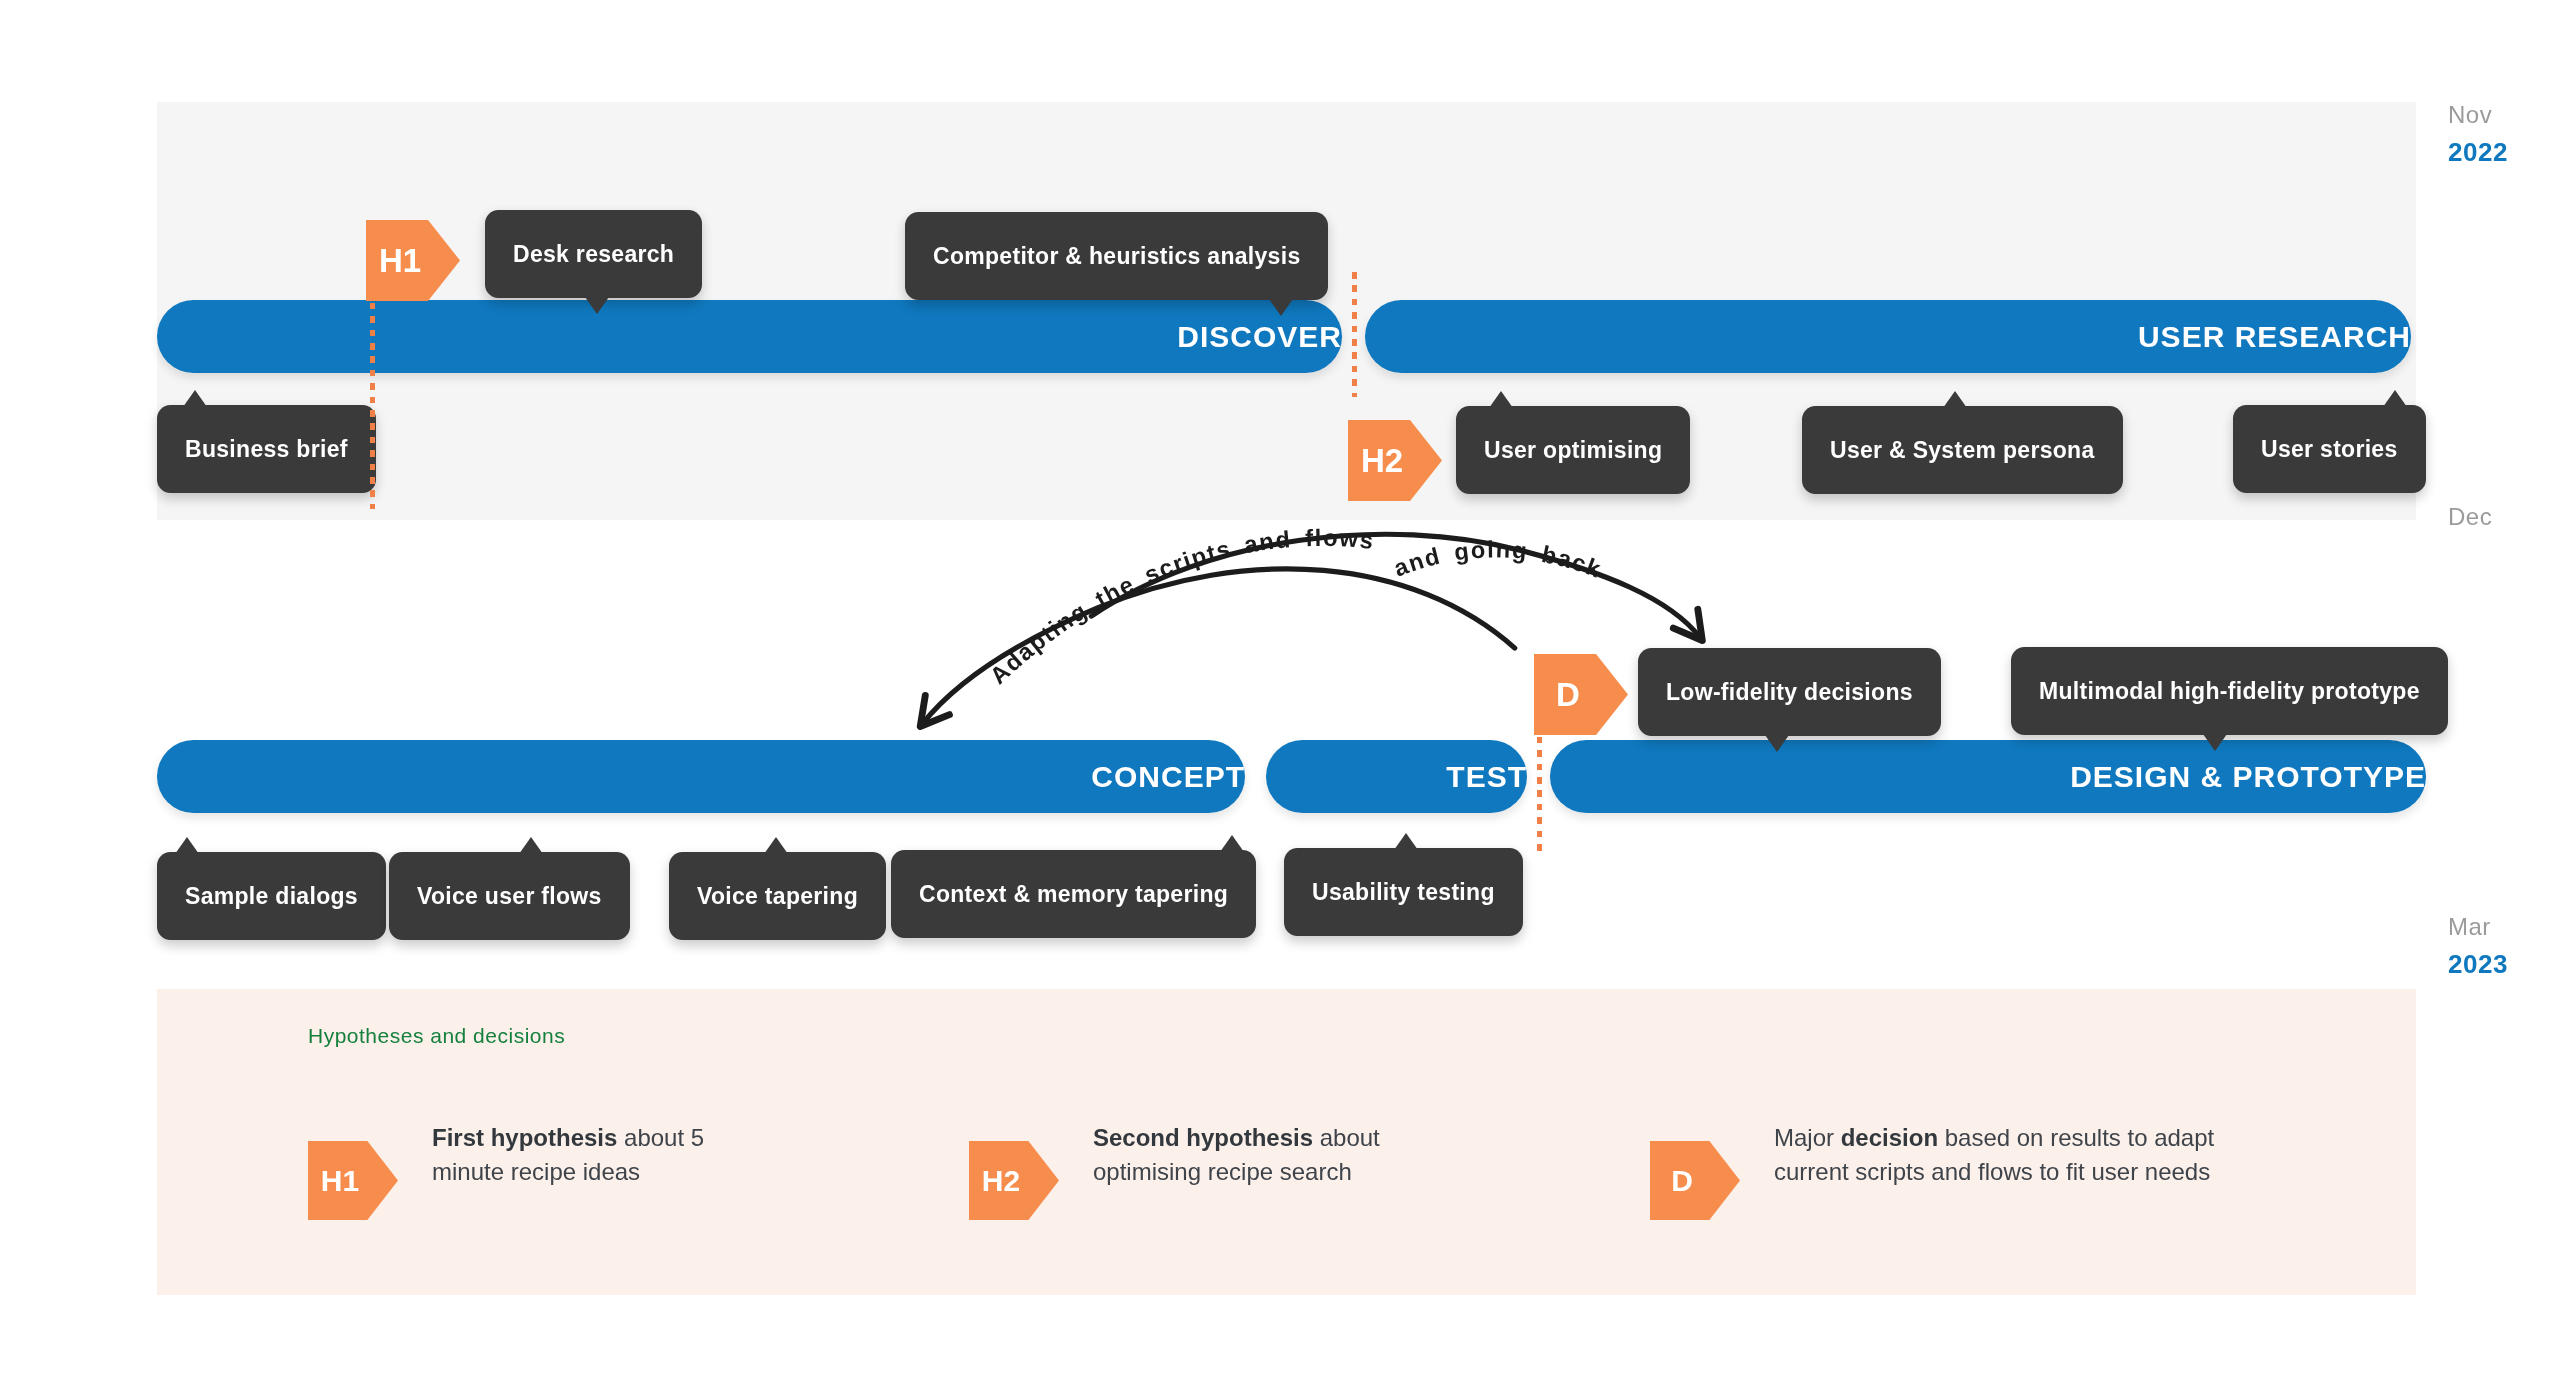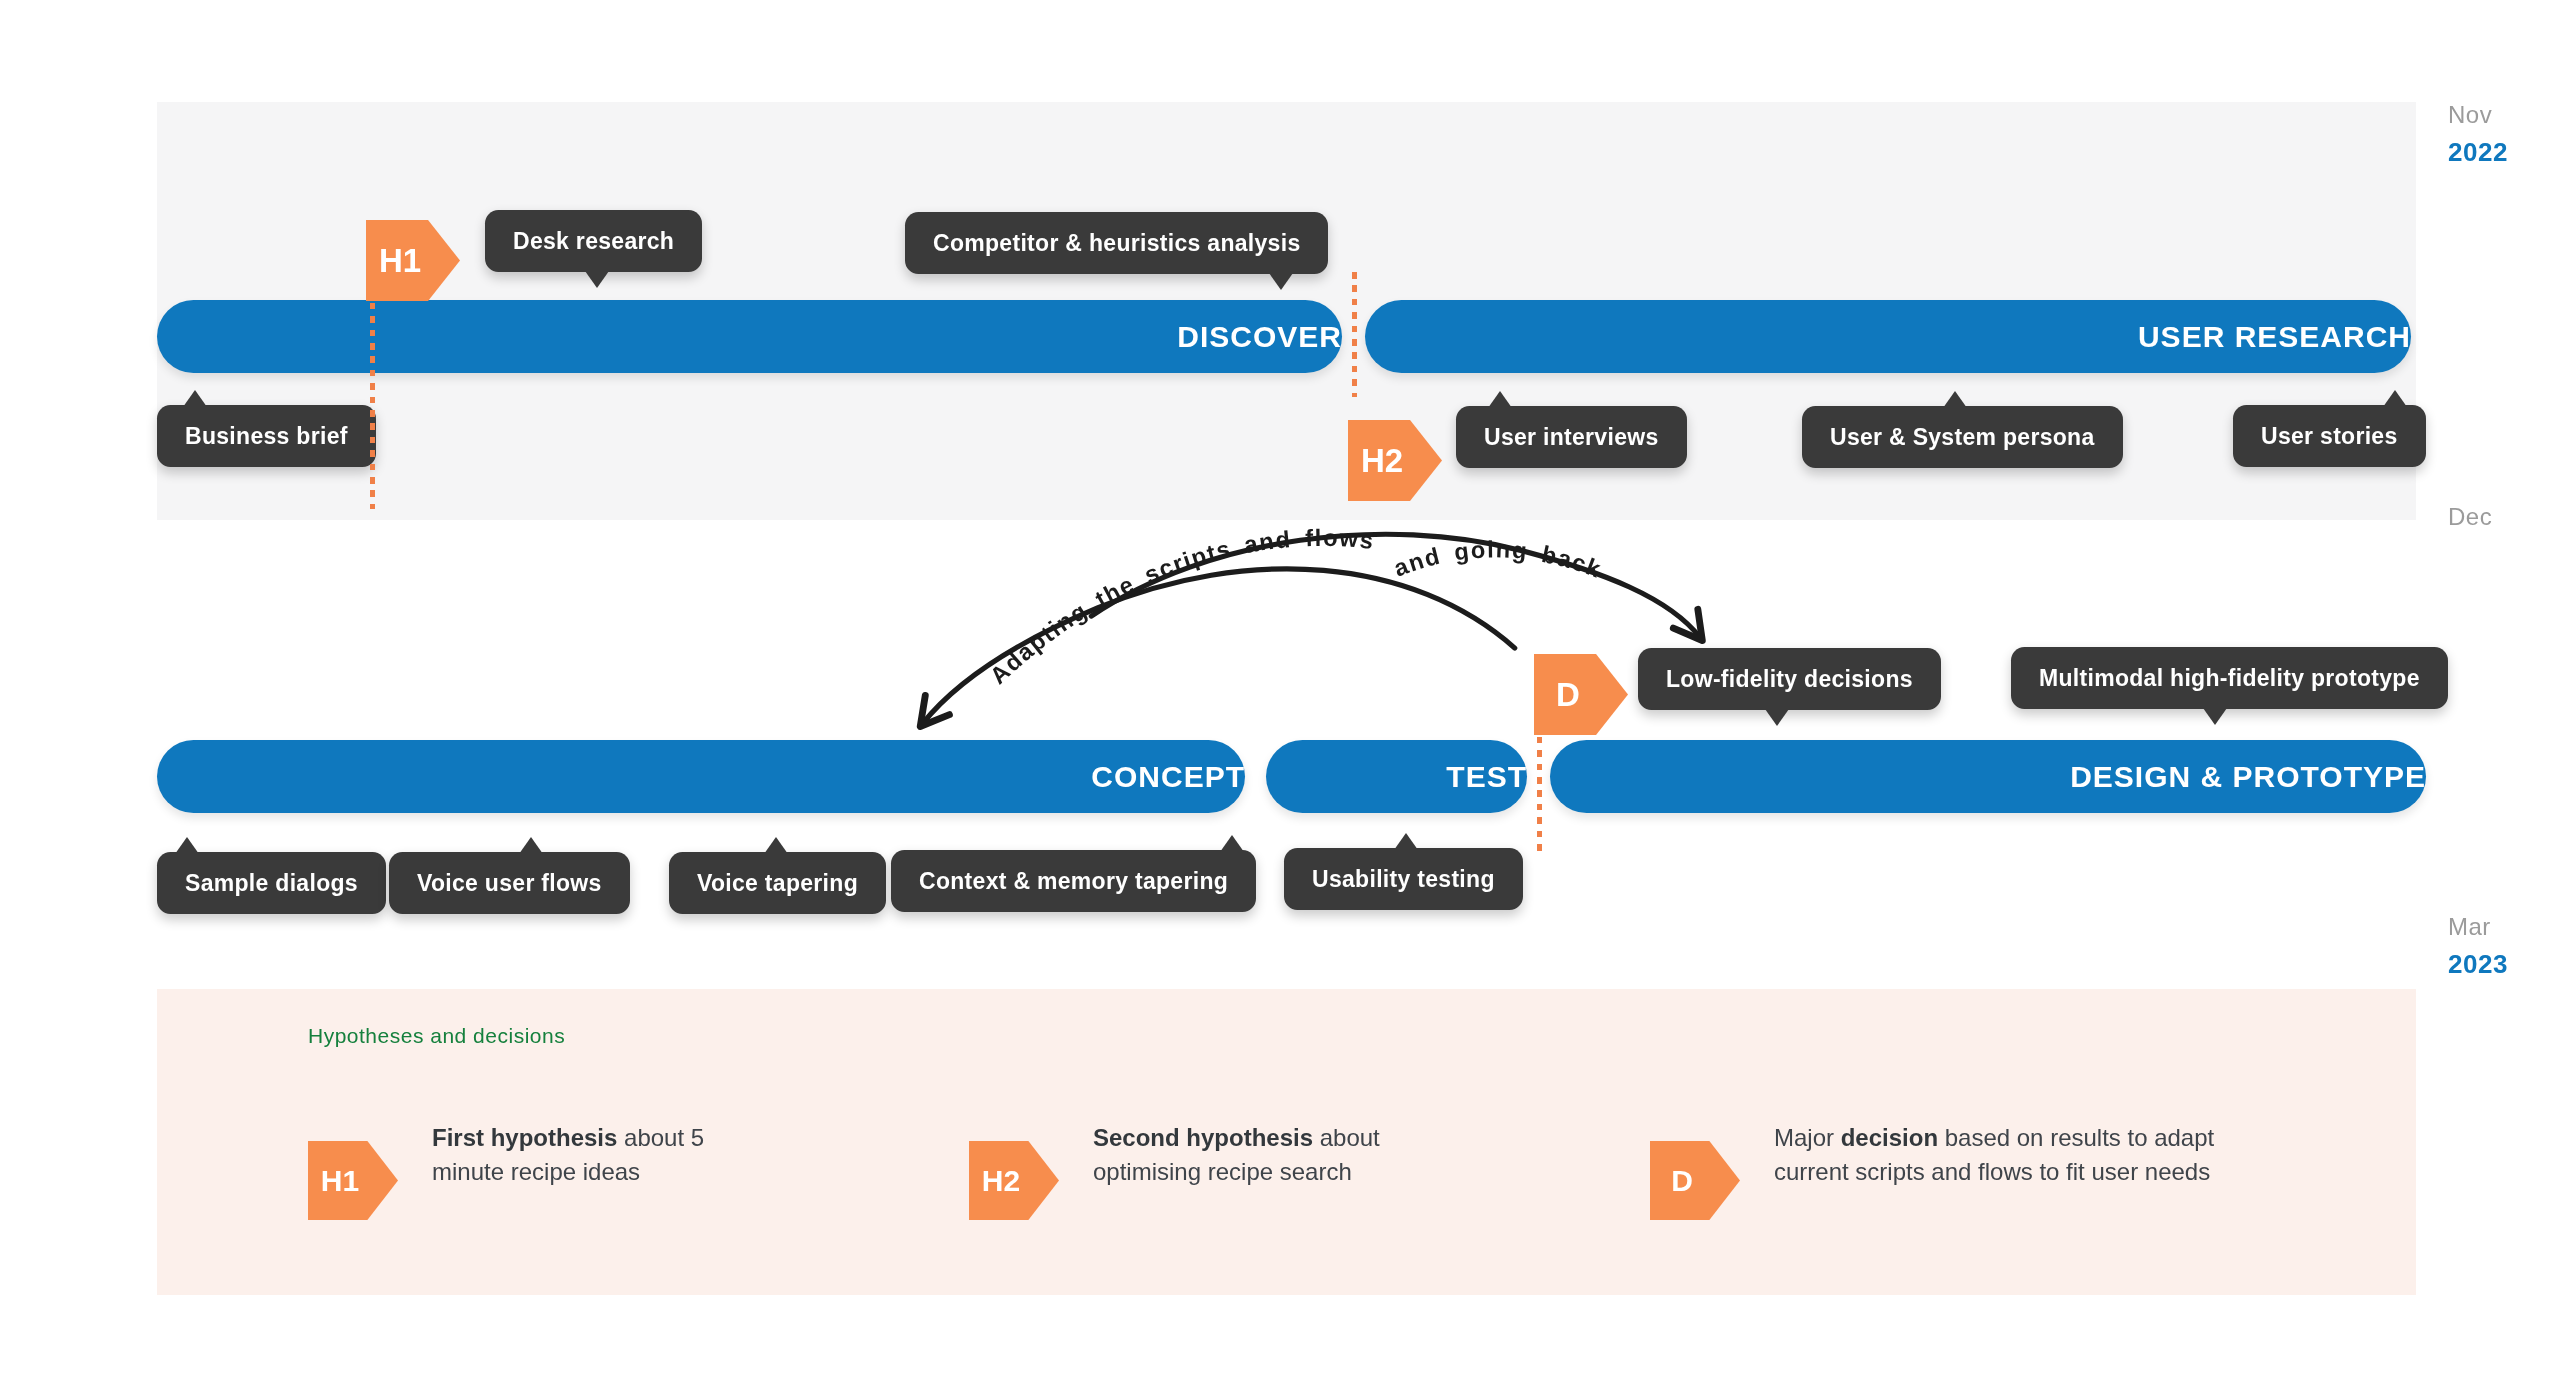--- a/index.html
+++ b/index.html
@@ -14,21 +14,21 @@
   .bar{
     position:absolute;height:73px;background:#0F78BE;border-radius:37px;
     display:flex;align-items:center;justify-content:flex-end;
     color:#ffffff;font-weight:700;font-size:30px;letter-spacing:1px;
     box-shadow:0 5.2px 9.3px rgba(0,0,0,0.10);z-index:1;
   }
 
   .tip{
     position:absolute;height:56px;background:#3A3A3A;border-radius:13.4px;
     color:#ffffff;font-size:23px;font-weight:600;letter-spacing:0.3px;
-    display:flex;align-items:center;padding:3px 28px;white-space:nowrap;
+    display:flex;align-items:center;padding:16px 28px;white-space:nowrap;
     box-shadow:0 5.2px 11.3px rgba(0,0,0,0.20);z-index:4;
   }
   .ptr{position:absolute;width:0;height:0;border-left:12.4px solid transparent;border-right:12.4px solid transparent;}
   .ptr.up{top:-15.5px;border-bottom:17.5px solid #3A3A3A;}
   .ptr.down{bottom:-15.5px;border-top:17.5px solid #3A3A3A;}
 
   .hbadge{
     position:absolute;width:94px;height:81px;background:#F78D4D;
     clip-path:polygon(0 0,66% 0,100% 50%,66% 100%,0 100%);
     color:#ffffff;font-weight:700;font-size:33px;
@@ -109,21 +109,21 @@
   </div>
   <div class="tip" style="left:905px;top:212px">
     <span>Competitor &amp; heuristics analysis</span>
     <i class="ptr down" style="left:86%"></i>
   </div>
   <div class="tip" style="left:157px;top:405px">
     <span>Business brief</span>
     <i class="ptr up" style="left:12%"></i>
   </div>
   <div class="tip" style="left:1456px;top:406px">
-    <span>User interviews</span>
+    <span>User optimising</span>
     <i class="ptr up" style="left:14%"></i>
   </div>
   <div class="tip" style="left:1802px;top:406px">
     <span>User &amp; System persona</span>
     <i class="ptr up" style="left:44%"></i>
   </div>
   <div class="tip" style="left:2233px;top:405px">
     <span>User stories</span>
     <i class="ptr up" style="left:78%"></i>
   </div>

